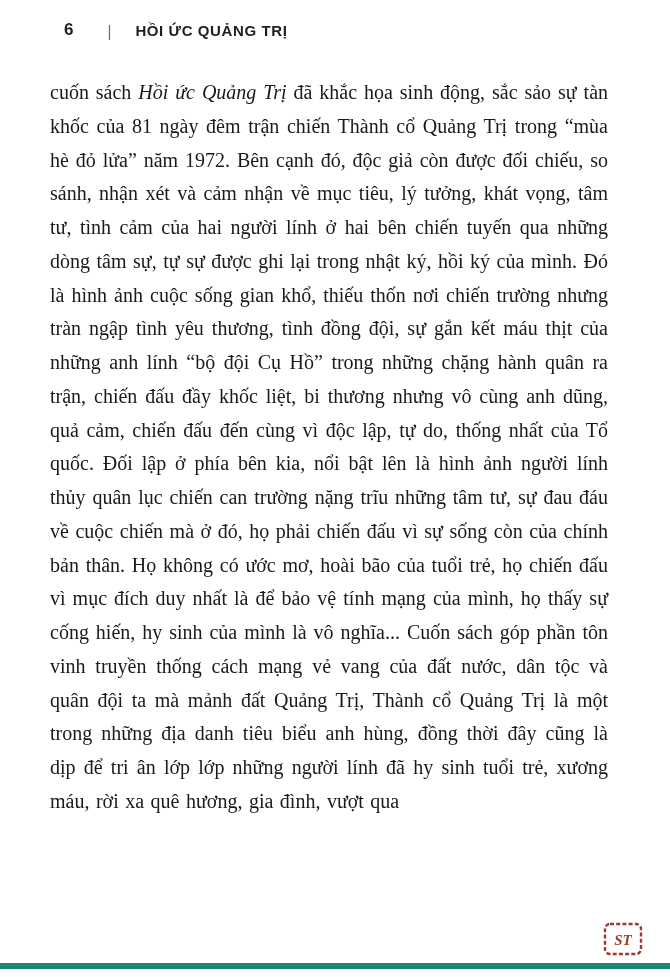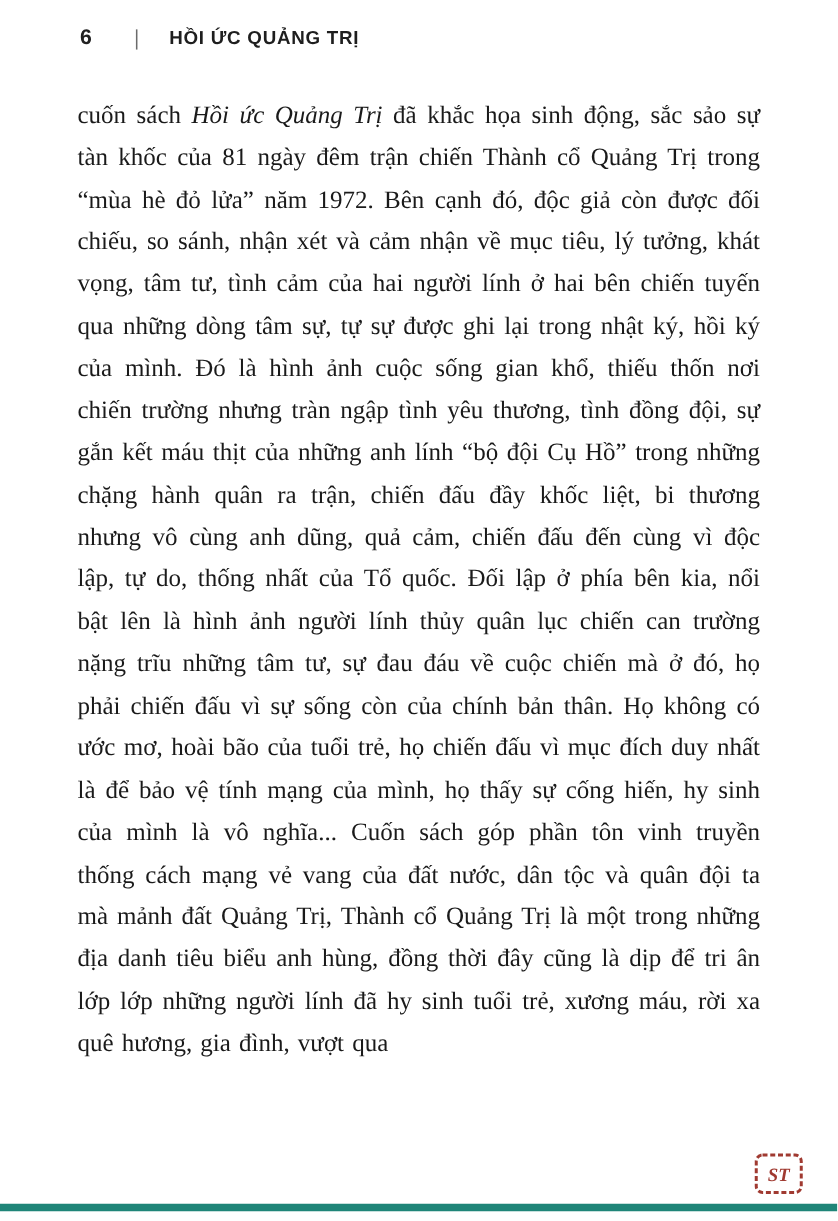--- a/index.html
+++ b/index.html
@@ -36,21 +36,21 @@
   }
   .running-title {
     font-size: 15px;
     font-weight: 700;
     letter-spacing: 0.6px;
     color: #1e1e1e;
   }
   .body-text {
     position: absolute;
     top: 76px;
-    left: 62px;
+    left: 50px;
     right: 62px;
     font-size: 20px;
     line-height: 33.75px;
     text-align: justify;
     word-spacing: 1.5px;
     color: #1a1a1a;
   }
   .book-title-italic { font-style: italic; }
   .publisher-logo {
     position: absolute;

